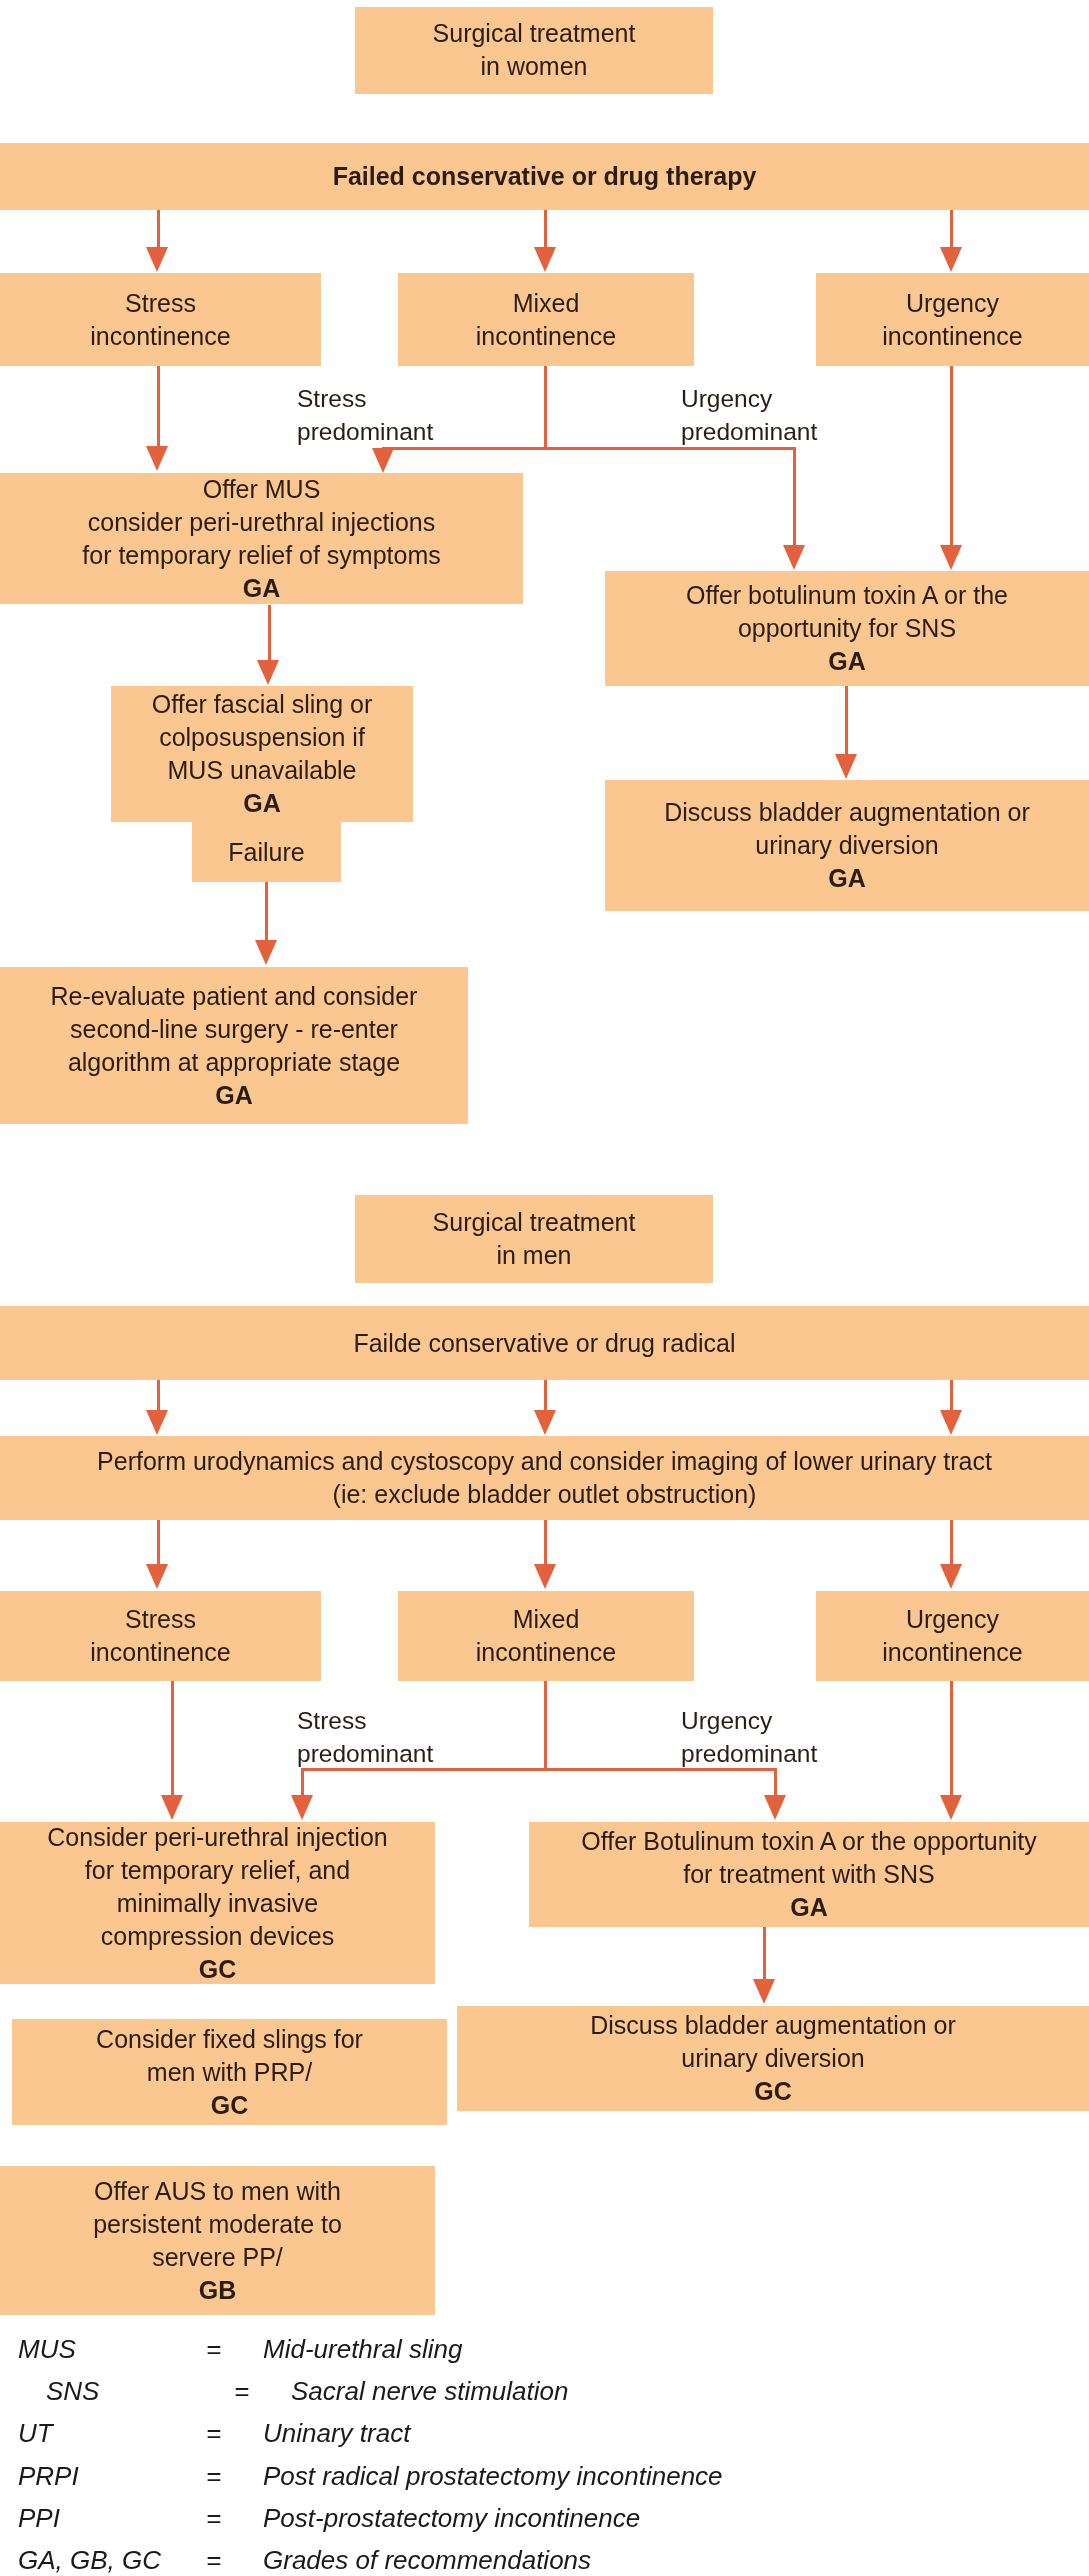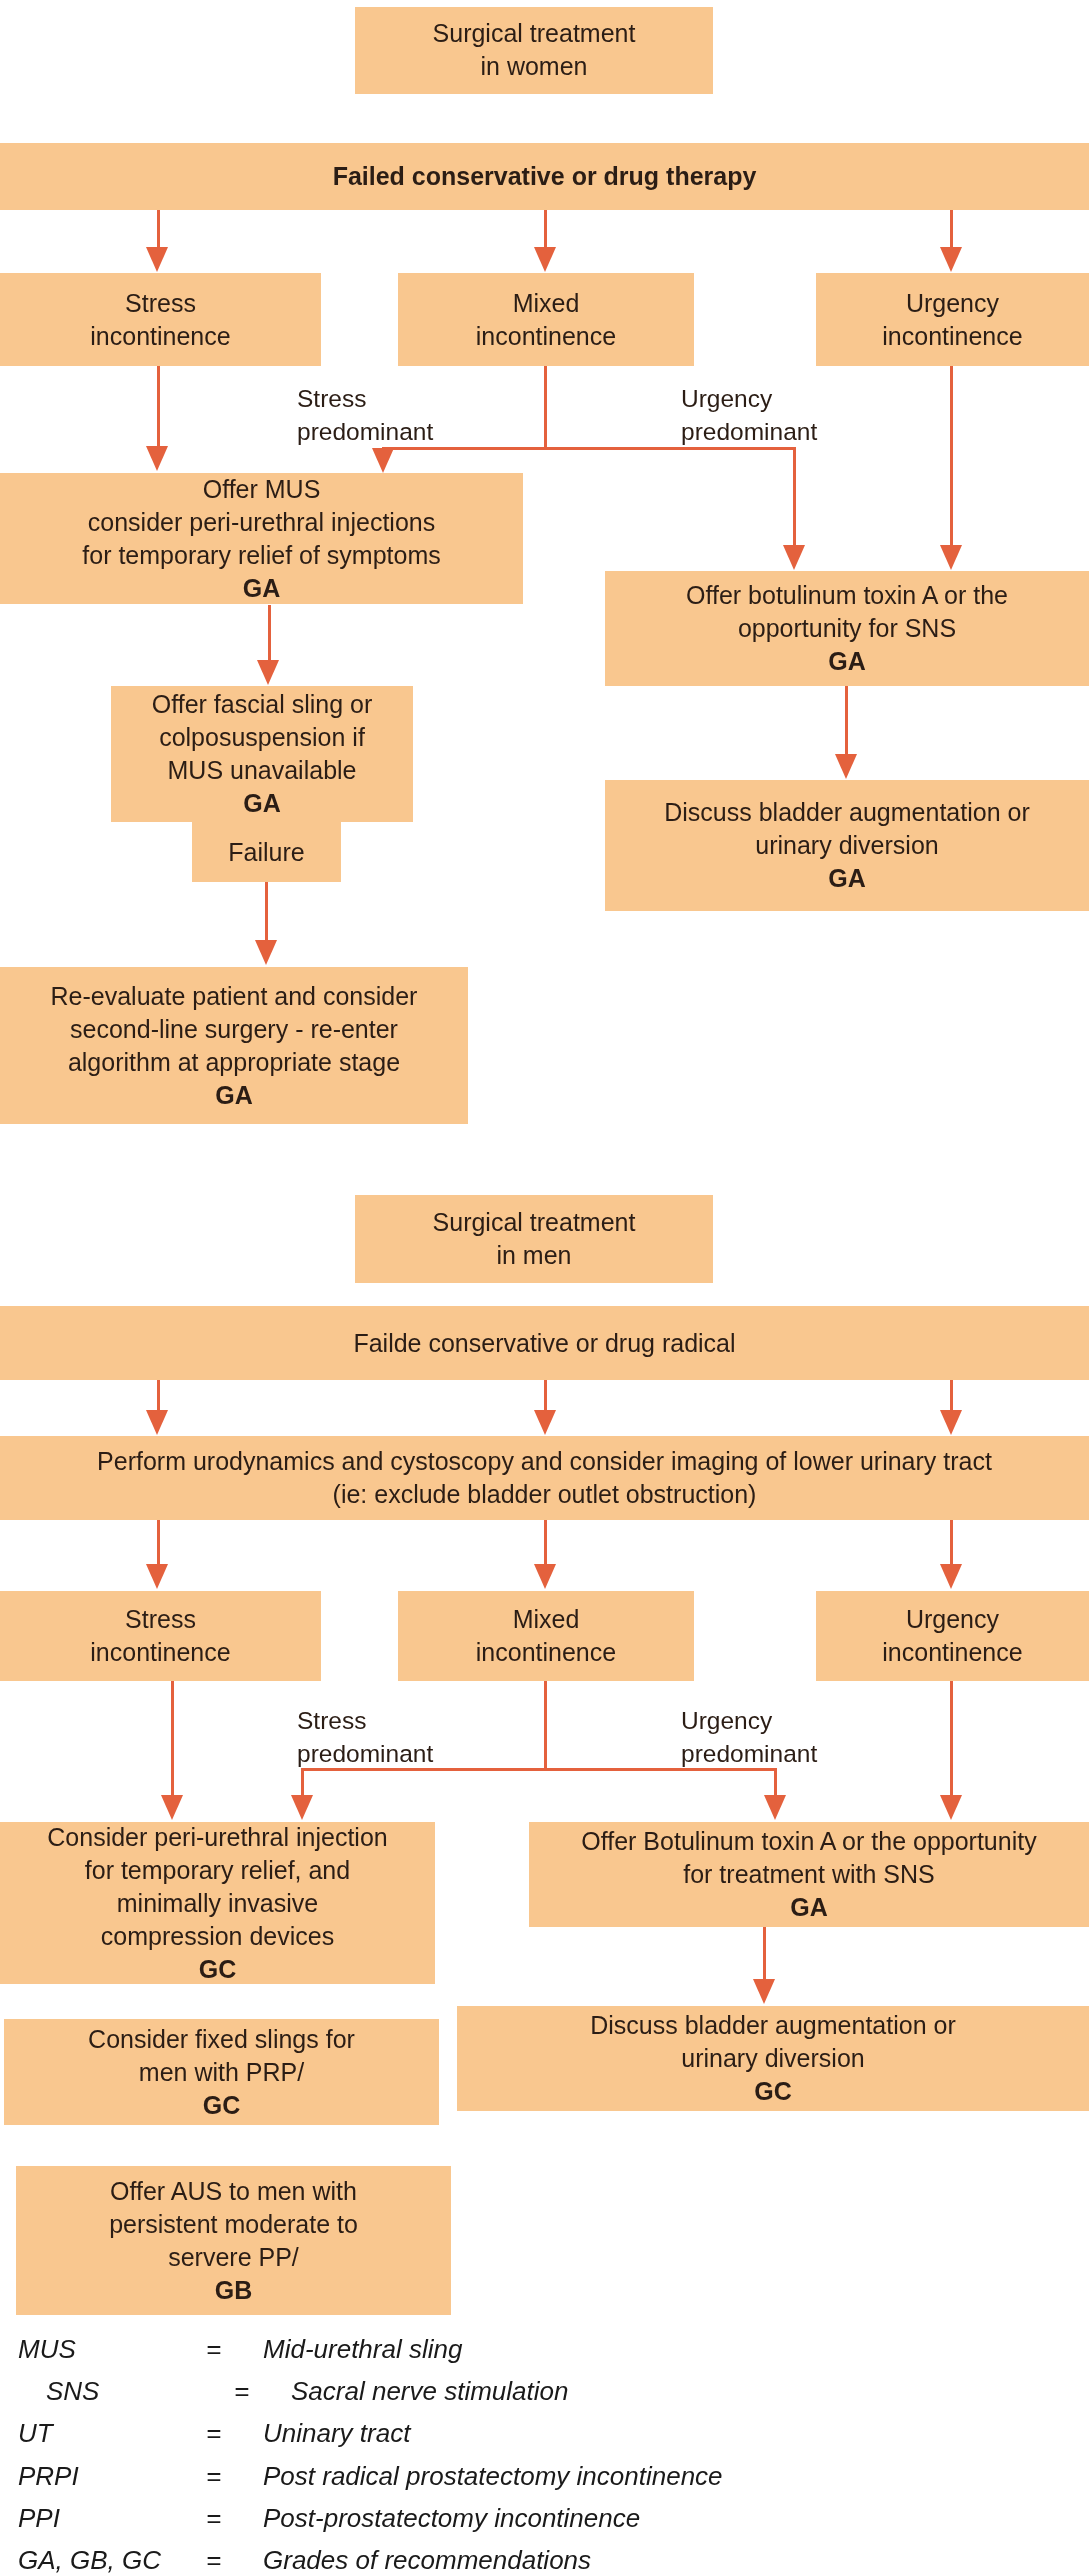--- a/index.html
+++ b/index.html
@@ -207,27 +207,27 @@
 
   <div class="vline" style="left:763px;top:1927px;height:53px;"></div>
   <div class="arrowhead" style="left:753px;top:1979px;"></div>
 
   <div class="box" style="left:457px;top:2006px;width:632px;height:105px;">
     <span class="body">Discuss bladder augmentation or
 urinary diversion</span>
     <span class="grade">GC</span>
   </div>
 
-  <div class="box" style="left:4px;top:2019px;width:435px;height:106px;">
+  <div class="box" style="left:12px;top:2019px;width:435px;height:106px;">
     <span class="body">Consider fixed slings for
 men with PRP/</span>
     <span class="grade">GC</span>
   </div>
 
-  <div class="box" style="left:0px;top:2166px;width:435px;height:149px;margin-left:16px;">
+  <div class="box" style="left:0px;top:2166px;width:435px;height:149px;">
     <span class="body">Offer AUS to men with
 persistent moderate to
 servere PP/</span>
     <span class="grade">GB</span>
   </div>
 
   <div class="legend-row" style="top:2333px;">
     <span class="legend-abbr">MUS</span>
     <span class="legend-eq">=</span>
     <span class="legend-def">Mid-urethral sling</span>

